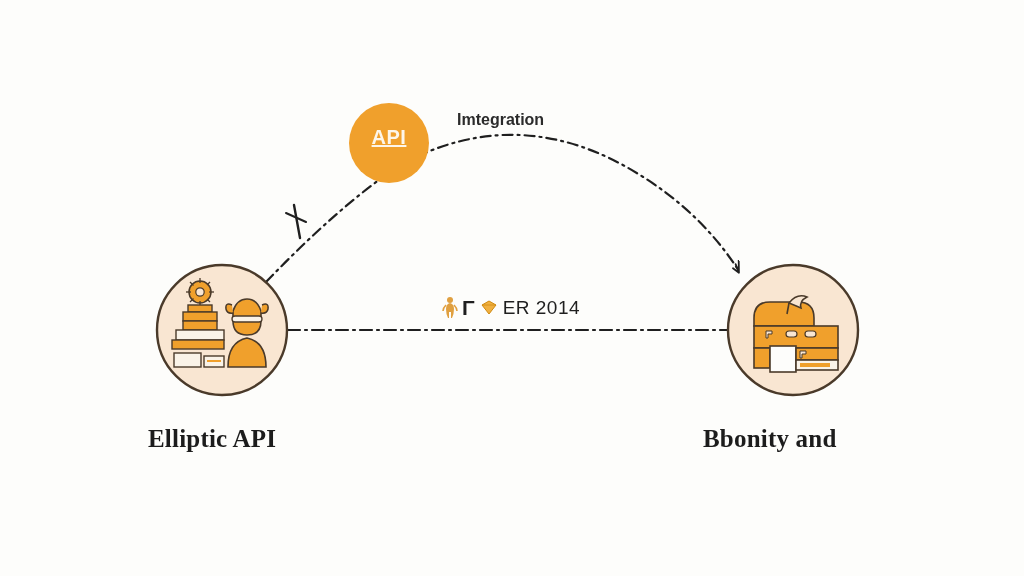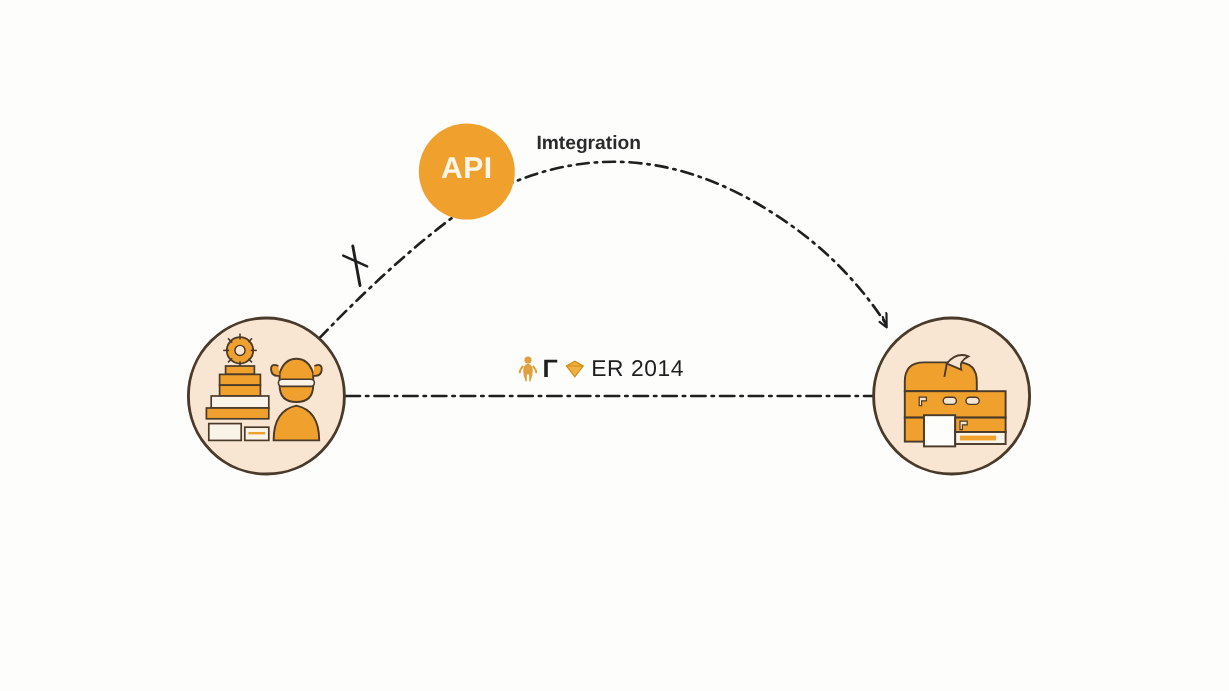--- a/index.html
+++ b/index.html
@@ -41,20 +41,21 @@
     left: 703px;
     top: 425px;
   }
   .edge-label {
     position: absolute;
     font-family: "Liberation Sans", sans-serif;
     font-size: 16px;
     font-weight: 600;
     color: #2b2b2b;
     white-space: nowrap;
+    margin-left: 10px;
   }
   #label-integration {
     left: 447px;
     top: 111px;
   }
   #label-center-edge {
     left: 430px;
     top: 296px;
     display: flex;
     align-items: center;
@@ -69,24 +70,25 @@
     color: #1f1f1f;
     letter-spacing: 0.5px;
   }
   .api-badge-text {
     position: absolute;
     left: 349px;
     top: 126px;
     width: 80px;
     text-align: center;
     font-family: "Liberation Sans", sans-serif;
-    font-size: 25px;
+    font-size: 20px;
     font-weight: bold;
     color: #fdf6ea;
     letter-spacing: 0.5px;
+    text-decoration: underline;
   }
 </style>
 </head>
 <body>
 
 <div id="canvas">
 
   <svg id="diagram-svg" viewBox="0 0 1024 576">
     <defs>
       <marker id="arrowHead" markerWidth="14" markerHeight="14" refX="6" refY="6" orient="auto" markerUnits="userSpaceOnUse">
@@ -183,15 +185,17 @@
       <path d="M12 9 q3 3 3 6" stroke="#e0a040" stroke-width="1.6" fill="none"></path>
     </svg>
     <span id="center-edge-prefix" style="font-size:21px;font-weight:bold;color:#1f1f1f;">Γ</span>
     <svg width="20" height="18" viewBox="0 0 20 18">
       <path d="M3 6 L10 2 L17 6 L10 15 Z" fill="#f0b040" stroke="#d08a10" stroke-width="1"></path>
       <path d="M3 6 L17 6" stroke="#d08a10" stroke-width="0.8"></path>
     </svg>
     <span id="center-edge-text">ER 2014</span>
   </div>
 
-
+  <div class="node-label" id="label-left-node">Elliptic API</div>
+
+  <div class="node-label" id="label-right-node">Bbonity and</div>
 
 </div>
 
 </body></html>

